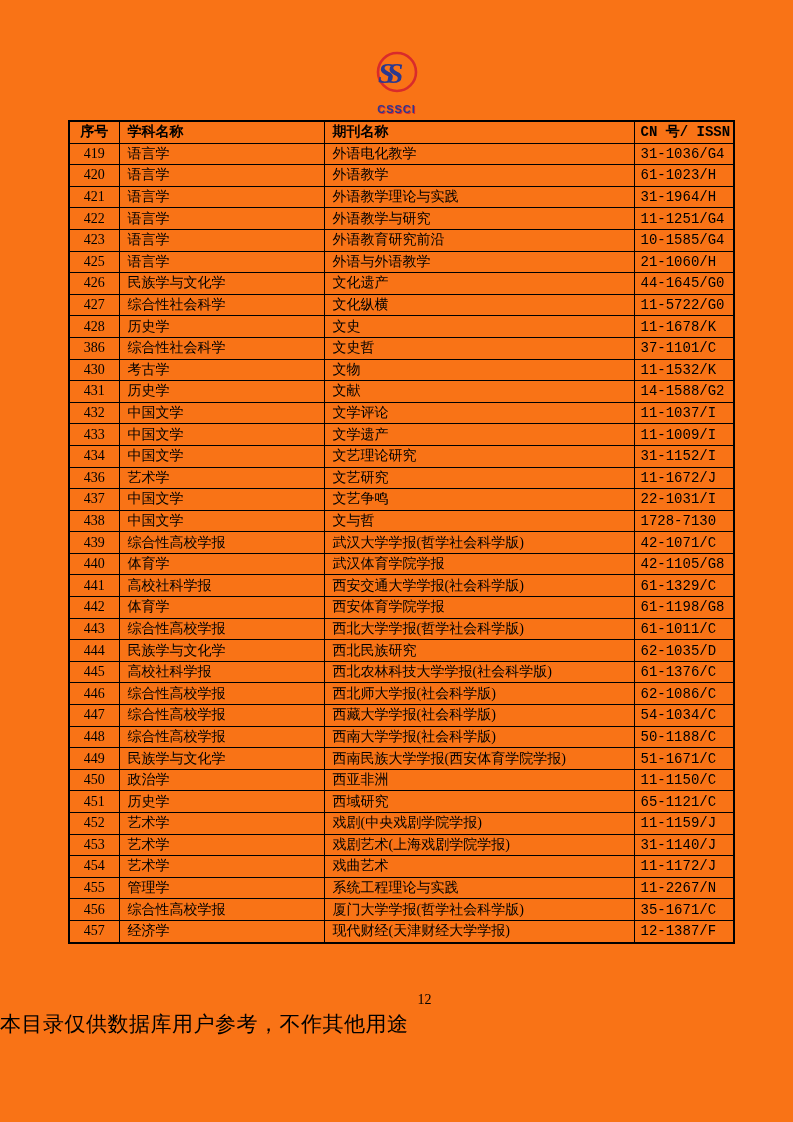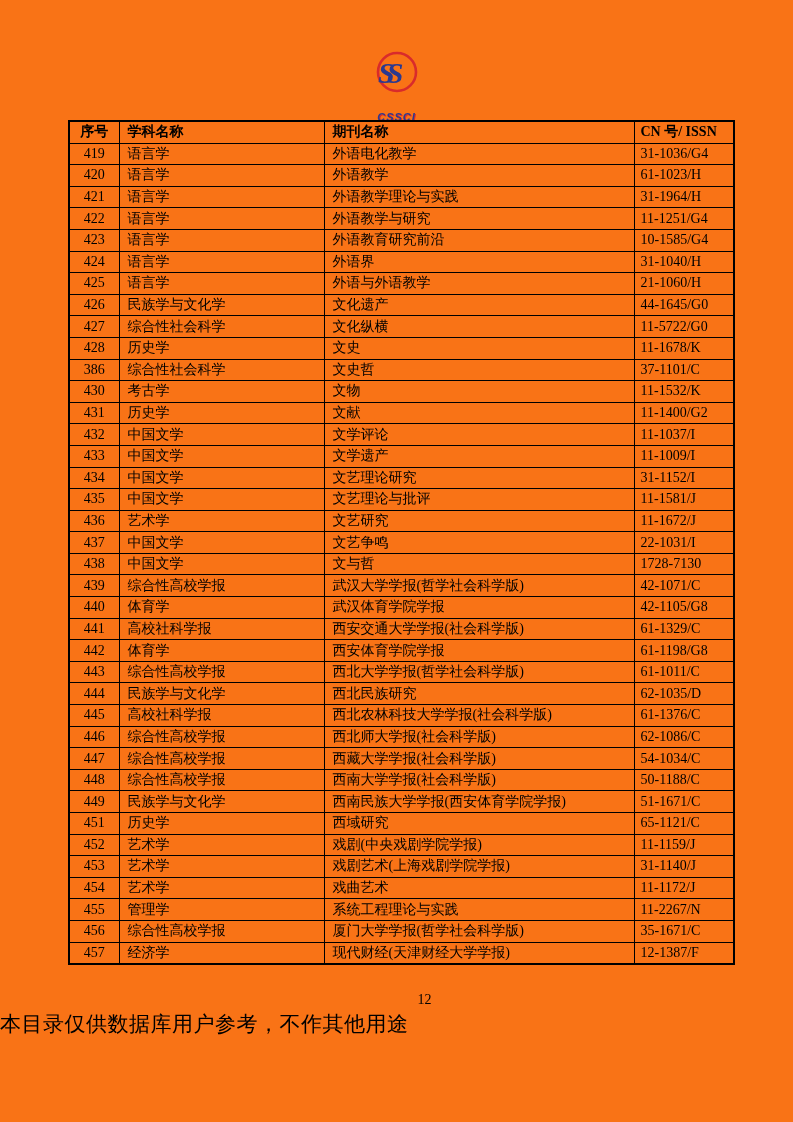--- a/index.html
+++ b/index.html
@@ -18,24 +18,23 @@
   .logo {
     position: absolute;
     top: 50px;
     left: 50%;
     transform: translateX(-50%);
     width: 70px;
     text-align: center;
   }
   .logo svg { display: block; margin: 0 auto; }
   .wordmark {
-    margin-top: 15px;
+    margin-top: 7px;
     font-family: "Liberation Sans", "DejaVu Sans", sans-serif;
     font-weight: bold;
-    font-style: italic;
     font-size: 11px;
     letter-spacing: 1px;
     color: #2b3990;
     text-shadow: 1px 1px 0 #d92b2b;
   }
 
   
   table.journals {
     position: absolute;
     left: 68px;
@@ -55,21 +54,21 @@
     text-align: left;
     vertical-align: middle;
     overflow: hidden;
     white-space: nowrap;
   }
   table.journals th { font-weight: bold; }
   table.journals th.c-num, table.journals td.c-num {
     text-align: center;
     padding: 0;
   }
-  table.journals th.c-cn, table.journals td.c-cn { padding-left: 6px; }
+  table.journals th.c-cn, table.journals td.c-cn { padding-left: 6px; font-family: Liberation Mono, monospace; }
 
   
   .pageno {
     position: absolute;
     top: 992px;
     left: 0;
     width: 100%;
     text-align: center;
     font-size: 14px;
     margin-left: 28px;
@@ -138,26 +137,20 @@
           <td>外语教学与研究</td>
           <td class="c-cn">11-1251/G4</td>
         </tr>
         <tr>
           <td class="c-num">423</td>
           <td>语言学</td>
           <td>外语教育研究前沿</td>
           <td class="c-cn">10-1585/G4</td>
         </tr>
         <tr>
-          <td class="c-num">424</td>
-          <td>语言学</td>
-          <td>外语界</td>
-          <td class="c-cn">31-1040/H</td>
-        </tr>
-        <tr>
           <td class="c-num">425</td>
           <td>语言学</td>
           <td>外语与外语教学</td>
           <td class="c-cn">21-1060/H</td>
         </tr>
         <tr>
           <td class="c-num">426</td>
           <td>民族学与文化学</td>
           <td>文化遗产</td>
           <td class="c-cn">44-1645/G0</td>
@@ -183,45 +176,39 @@
         <tr>
           <td class="c-num">430</td>
           <td>考古学</td>
           <td>文物</td>
           <td class="c-cn">11-1532/K</td>
         </tr>
         <tr>
           <td class="c-num">431</td>
           <td>历史学</td>
           <td>文献</td>
-          <td class="c-cn">11-1400/G2</td>
+          <td class="c-cn">14-1588/G2</td>
         </tr>
         <tr>
           <td class="c-num">432</td>
           <td>中国文学</td>
           <td>文学评论</td>
           <td class="c-cn">11-1037/I</td>
         </tr>
         <tr>
           <td class="c-num">433</td>
           <td>中国文学</td>
           <td>文学遗产</td>
           <td class="c-cn">11-1009/I</td>
         </tr>
         <tr>
           <td class="c-num">434</td>
           <td>中国文学</td>
           <td>文艺理论研究</td>
           <td class="c-cn">31-1152/I</td>
-        </tr>
-        <tr>
-          <td class="c-num">435</td>
-          <td>中国文学</td>
-          <td>文艺理论与批评</td>
-          <td class="c-cn">11-1581/J</td>
         </tr>
         <tr>
           <td class="c-num">436</td>
           <td>艺术学</td>
           <td>文艺研究</td>
           <td class="c-cn">11-1672/J</td>
         </tr>
         <tr>
           <td class="c-num">437</td>
           <td>中国文学</td>
@@ -294,20 +281,26 @@
           <td>西南大学学报(社会科学版)</td>
           <td class="c-cn">50-1188/C</td>
         </tr>
         <tr>
           <td class="c-num">449</td>
           <td>民族学与文化学</td>
           <td>西南民族大学学报(西安体育学院学报)</td>
           <td class="c-cn">51-1671/C</td>
         </tr>
         <tr>
+          <td class="c-num">450</td>
+          <td>政治学</td>
+          <td>西亚非洲</td>
+          <td class="c-cn">11-1150/C</td>
+        </tr>
+        <tr>
           <td class="c-num">451</td>
           <td>历史学</td>
           <td>西域研究</td>
           <td class="c-cn">65-1121/C</td>
         </tr>
         <tr>
           <td class="c-num">452</td>
           <td>艺术学</td>
           <td>戏剧(中央戏剧学院学报)</td>
           <td class="c-cn">11-1159/J</td>

